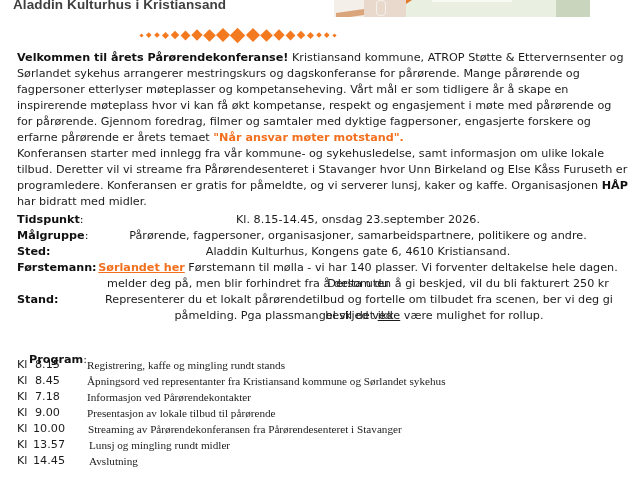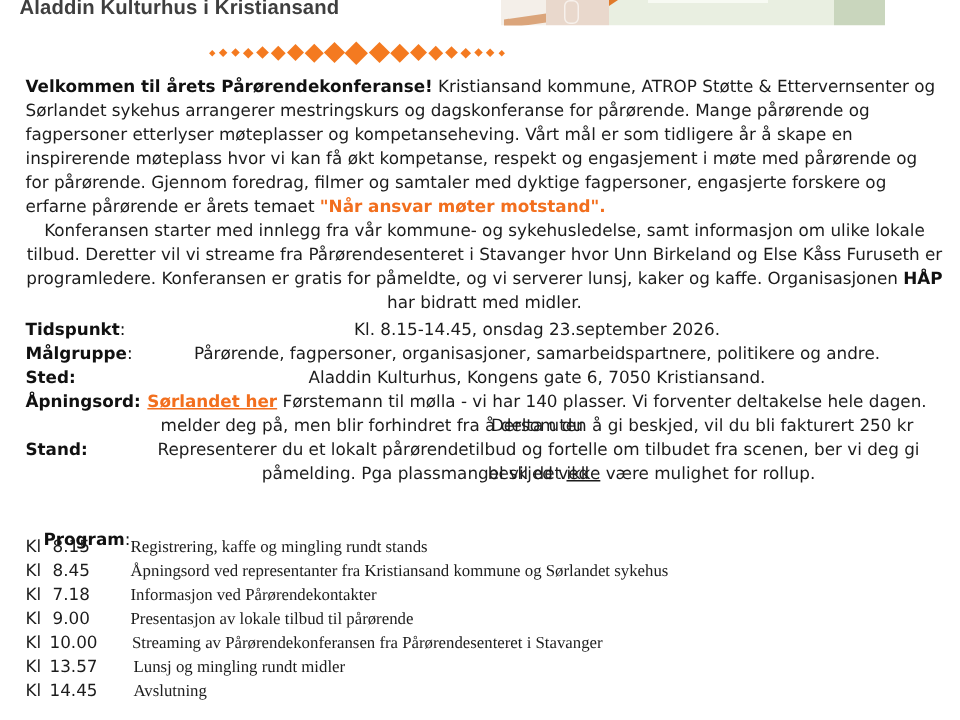--- a/index.html
+++ b/index.html
@@ -26,21 +26,21 @@
     .hero .p4 { width: 34px; background: #c9d6bd; }
 
     .divider {
       position: absolute; left: 140px; top: 27px; width: 196px; height: 16px;
       display: flex; align-items: center; justify-content: space-between;
     }
     .divider span { display: block; background: #f47a20; transform: rotate(45deg); }
 
     .text { position: absolute; left: 17px; font-size: 11.2px; line-height: 16px; width: 612px; }
     .p-intro { top: 50px; }
-    .p-second { top: 146px; text-align: center; }
+    .p-second { top: 146px; }
     b, .strong { font-weight: bold; color: #111; }
     .theme { color: #f26f1e; font-weight: bold; }
 
     .row { position: absolute; left: 17px; font-size: 11.2px; line-height: 16px; width: 615px; }
     .row .lbl { position: absolute; left: 0; font-weight: bold; color: #111; }
     .row .val { position: absolute; left: 71px; width: 540px; text-align: center; }
     .link { color: #f26f1e; font-weight: bold; text-decoration: underline; cursor: pointer; }
     .ul { text-decoration: underline; }
 
     .prog-title { position: absolute; left: 29px; top: 341px; font-size: 11.2px; line-height: 16px; margin-top: 11px; }
@@ -96,25 +96,25 @@
   <span class="val">Kl. 8.15-14.45, onsdag 23.september 2026.</span>
 </div>
 
 <div class="row" style="top:228px;">
   <span class="lbl"><span>Målgruppe</span><span style="font-weight:normal">:</span></span>
   <span class="val">Pårørende, fagpersoner, organisasjoner, samarbeidspartnere, politikere og andre.</span>
 </div>
 
 <div class="row" style="top:244px;">
   <span class="lbl">Sted:</span>
-  <span class="val">Aladdin Kulturhus, Kongens gate 6, 7050 Kristiansand.</span>
+  <span class="val">Aladdin Kulturhus, Kongens gate 6, 4610 Kristiansand.</span>
 </div>
 
 <div class="row" style="top:260px;">
-  <span class="lbl">Åpningsord:</span>
+  <span class="lbl">Førstemann:</span>
   <span class="val"><a class="link">Sørlandet her</a><span> Førstemann til mølla - vi har 140 plasser. Vi forventer deltakelse hele dagen. Dersom du</span></span>
 </div>
 <div class="row" style="top:276px;">
   <span class="val">melder deg på, men blir forhindret fra å delta uten å gi beskjed, vil du bli fakturert 250 kr</span>
 </div>
 
 <div class="row" style="top:292px;">
   <span class="lbl">Stand:</span>
   <span class="val" style="left:72px">Representerer du et lokalt pårørendetilbud og fortelle om tilbudet fra scenen, ber vi deg gi beskjed ved</span>
 </div>

